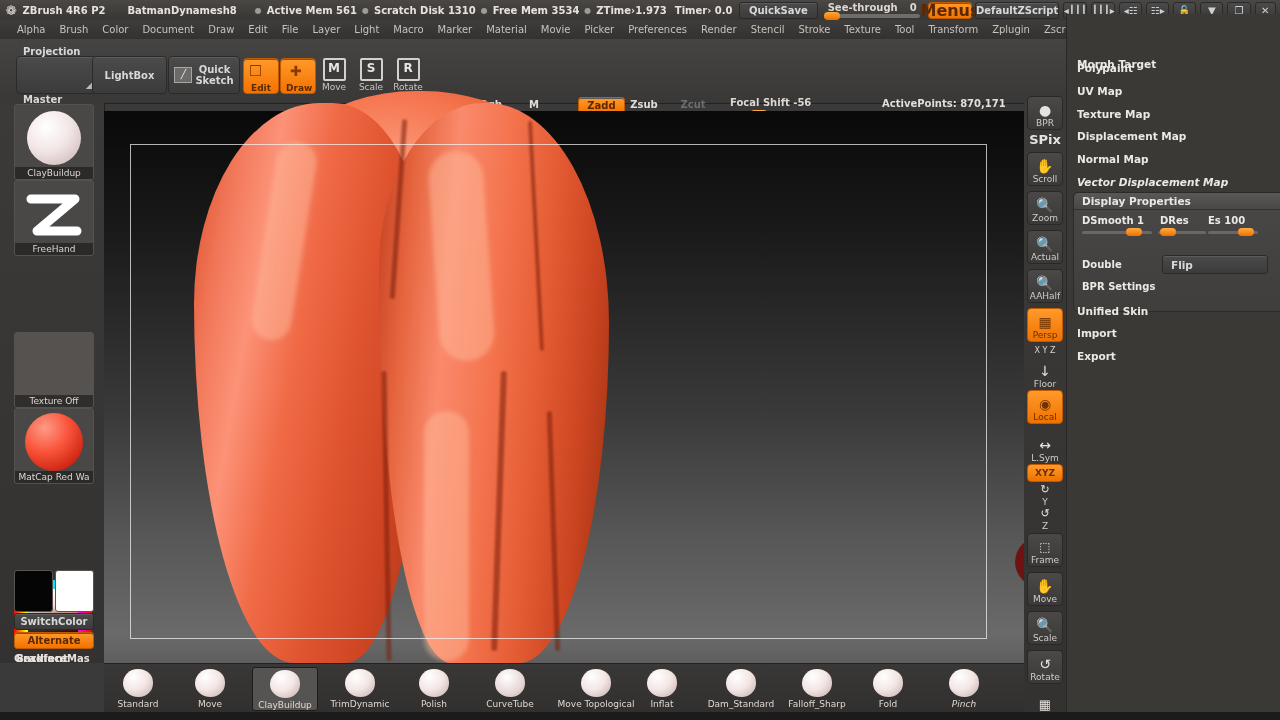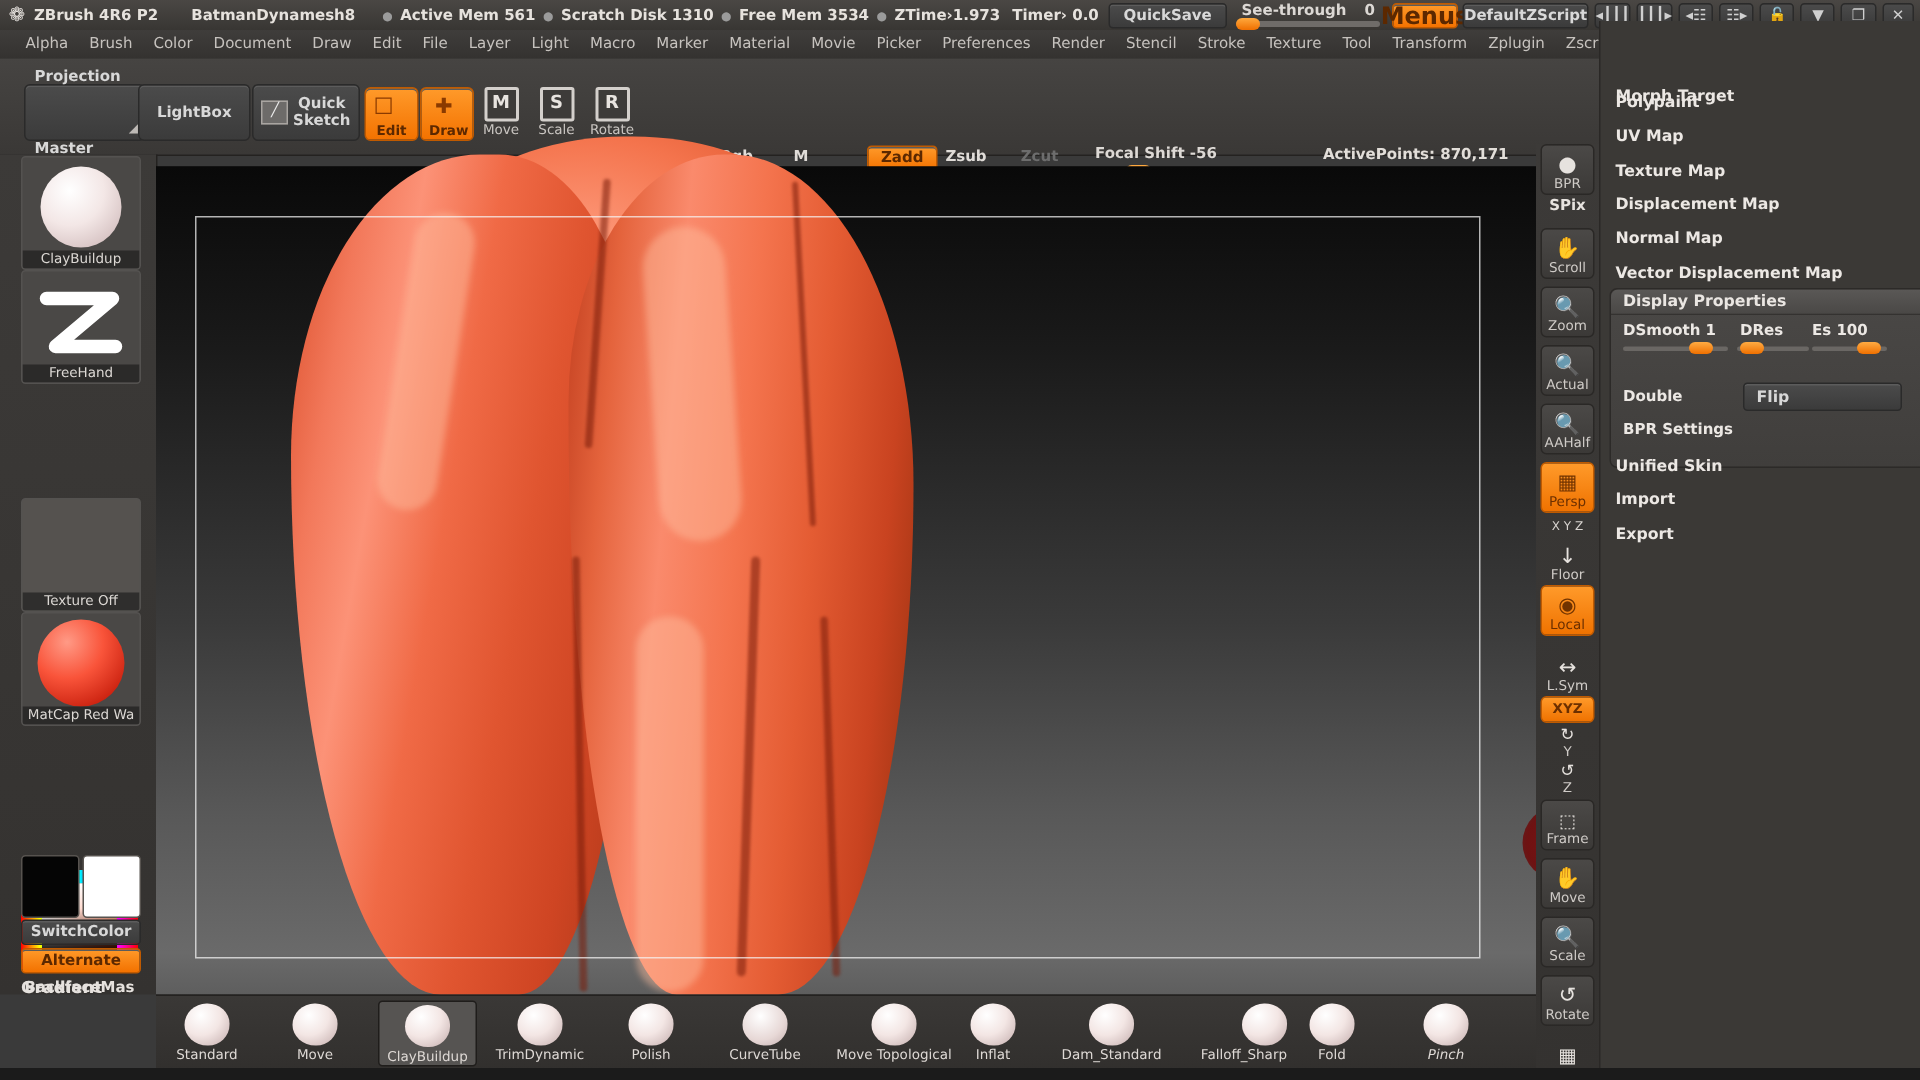--- a/index.html
+++ b/index.html
@@ -121,21 +121,21 @@
   
   #rail{position:absolute;left:1024px;top:96px;width:42px;height:624px;
         background:linear-gradient(#3c3a38,#343230);}
   .rbtn{position:absolute;left:3px;width:36px;height:34px;border-radius:4px;
         background:linear-gradient(#4b4947,#3b3937);border:1px solid #2a2826;
         display:flex;flex-direction:column;align-items:center;justify-content:flex-end;
         font-size:9px;color:#cfcbc7;padding-bottom:1px;box-sizing:border-box;}
   .rbtn.on{background:linear-gradient(#ff9a2a,#ef7200);border-color:#bf5a00;color:#6b2f00;}
   .rglyph{font-size:14px;line-height:15px;color:#e6e2de;}
   .rbtn.on .rglyph{color:#703300;}
-  .rtext{position:absolute;left:3px;width:36px;text-align:center;font-size:10px;color:#d8d4d0;}
+  .rtext{position:absolute;left:3px;width:36px;text-align:center;font-size:13px;color:#d8d4d0;}
 
   
   #rpanel{position:absolute;left:1066px;top:14px;width:214px;height:706px;
           background:#3b3936;border-left:1px solid #2a2826;}
   .ritem{position:absolute;left:10px;font-weight:bold;font-size:10.5px;color:#ece8e4;}
   #dispbox{position:absolute;left:6px;top:178px;width:188px;height:118px;
            background:linear-gradient(#4a4846,#403e3c);border:1px solid #2c2a28;border-radius:5px;padding-left:28px;}
   #dispbox .hd{position:absolute;left:0;top:0;width:100%;height:17px;
       background:linear-gradient(#5a5856,#4a4846);border-bottom:1px solid #343230;
       border-radius:5px 5px 0 0;color:#eae6e2;font-weight:bold;font-size:10.5px;
@@ -452,21 +452,21 @@
 
   </div>
 
   <div id="rpanel">
     <div class="ritem" style="top:28px;margin-top:16px;">Morph Target</div>
     <div class="ritem" style="top:48px;">Polypaint</div>
     <div class="ritem" style="top:71px;">UV Map</div>
     <div class="ritem" style="top:94px;">Texture Map</div>
     <div class="ritem" style="top:116px;">Displacement Map</div>
     <div class="ritem" style="top:139px;">Normal Map</div>
-    <div class="ritem" style="top:162px;">Vector Displacement Map</div>
+    <div class="ritem" style="top:162px;font-style:italic;">Vector Displacement Map</div>
 
     <div id="dispbox">
       <div class="hd">Display Properties</div>
 
       <div class="dsl" style="left:8px;top:22px;">DSmooth 1</div>
       <div class="dtrack" style="left:8px;top:38px;width:70px;">
         <div class="dknob" style="left:44px;"></div>
       </div>
 
       <div class="dsl" style="left:86px;top:22px;">DRes</div>
@@ -520,21 +520,21 @@
       <span class="bcap">Move Topological</span>
     </div>
     <div class="bb" style="left:526px;">
       <span class="bball"></span>
       <span class="bcap">Inflat</span>
     </div>
     <div class="bb" style="left:598px;width:78px;">
       <span class="bball"></span>
       <span class="bcap">Dam_Standard</span>
     </div>
-    <div class="bb" style="left:672px;width:82px;align-items:flex-end;">
+    <div class="bb" style="left:672px;width:82px;">
       <span class="bball"></span>
       <span class="bcap">Falloff_Sharp</span>
     </div>
     <div class="bb" style="left:752px;">
       <span class="bball"></span>
       <span class="bcap">Fold</span>
     </div>
     <div class="bb" style="left:828px;font-style:italic;">
       <span class="bball"></span>
       <span class="bcap">Pinch</span>

